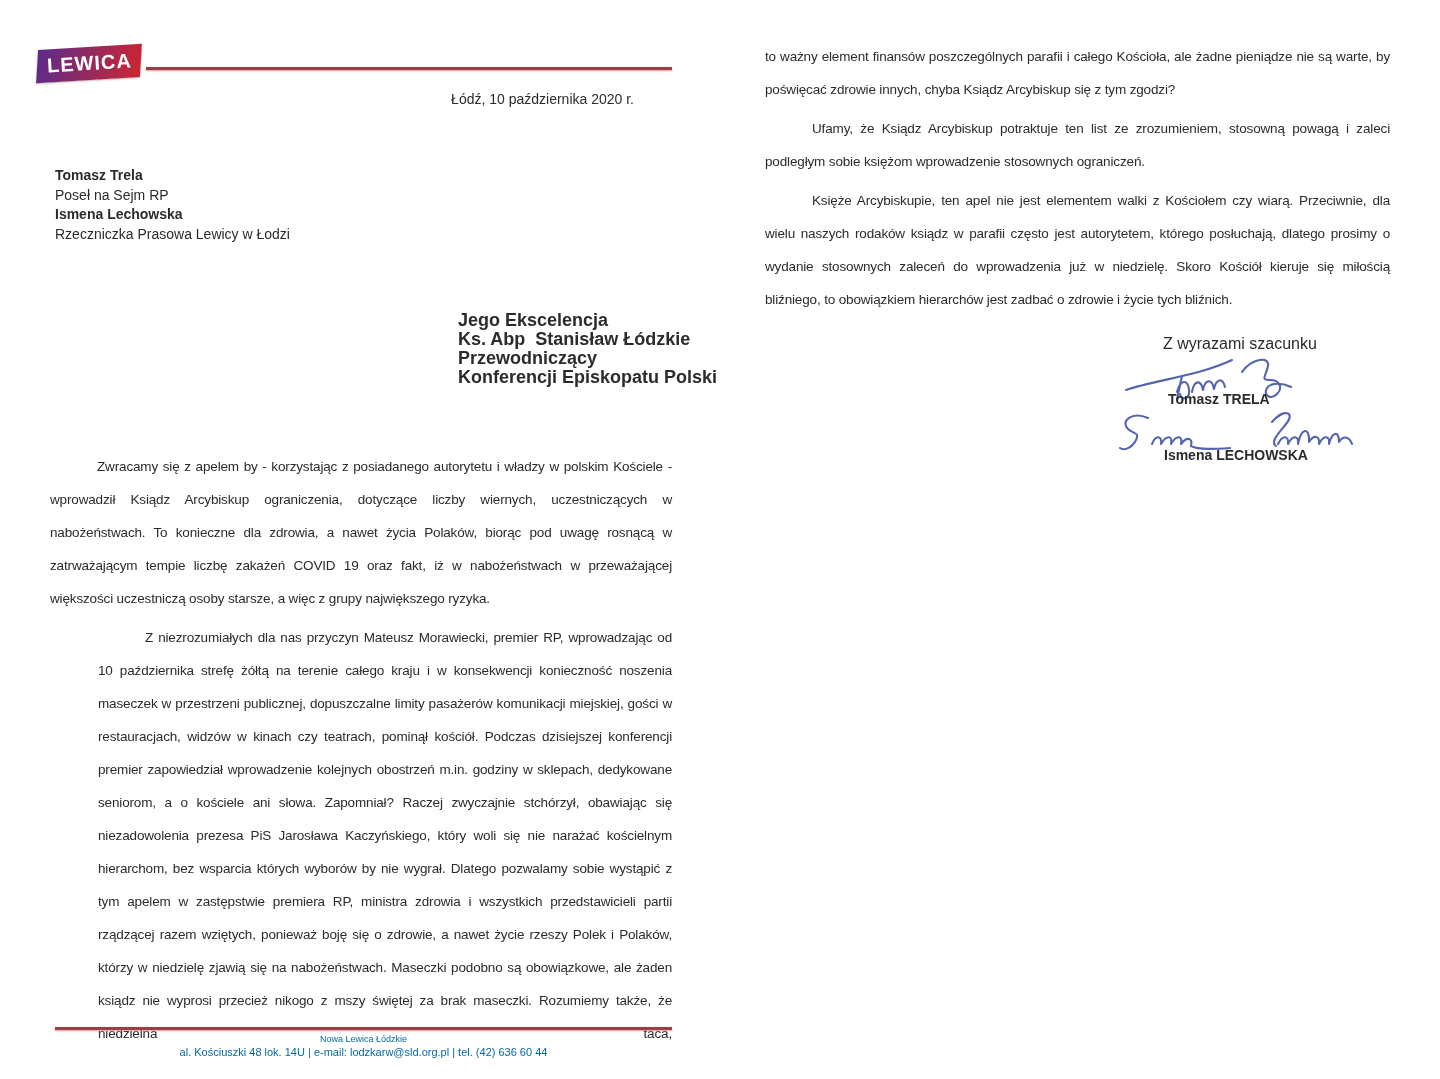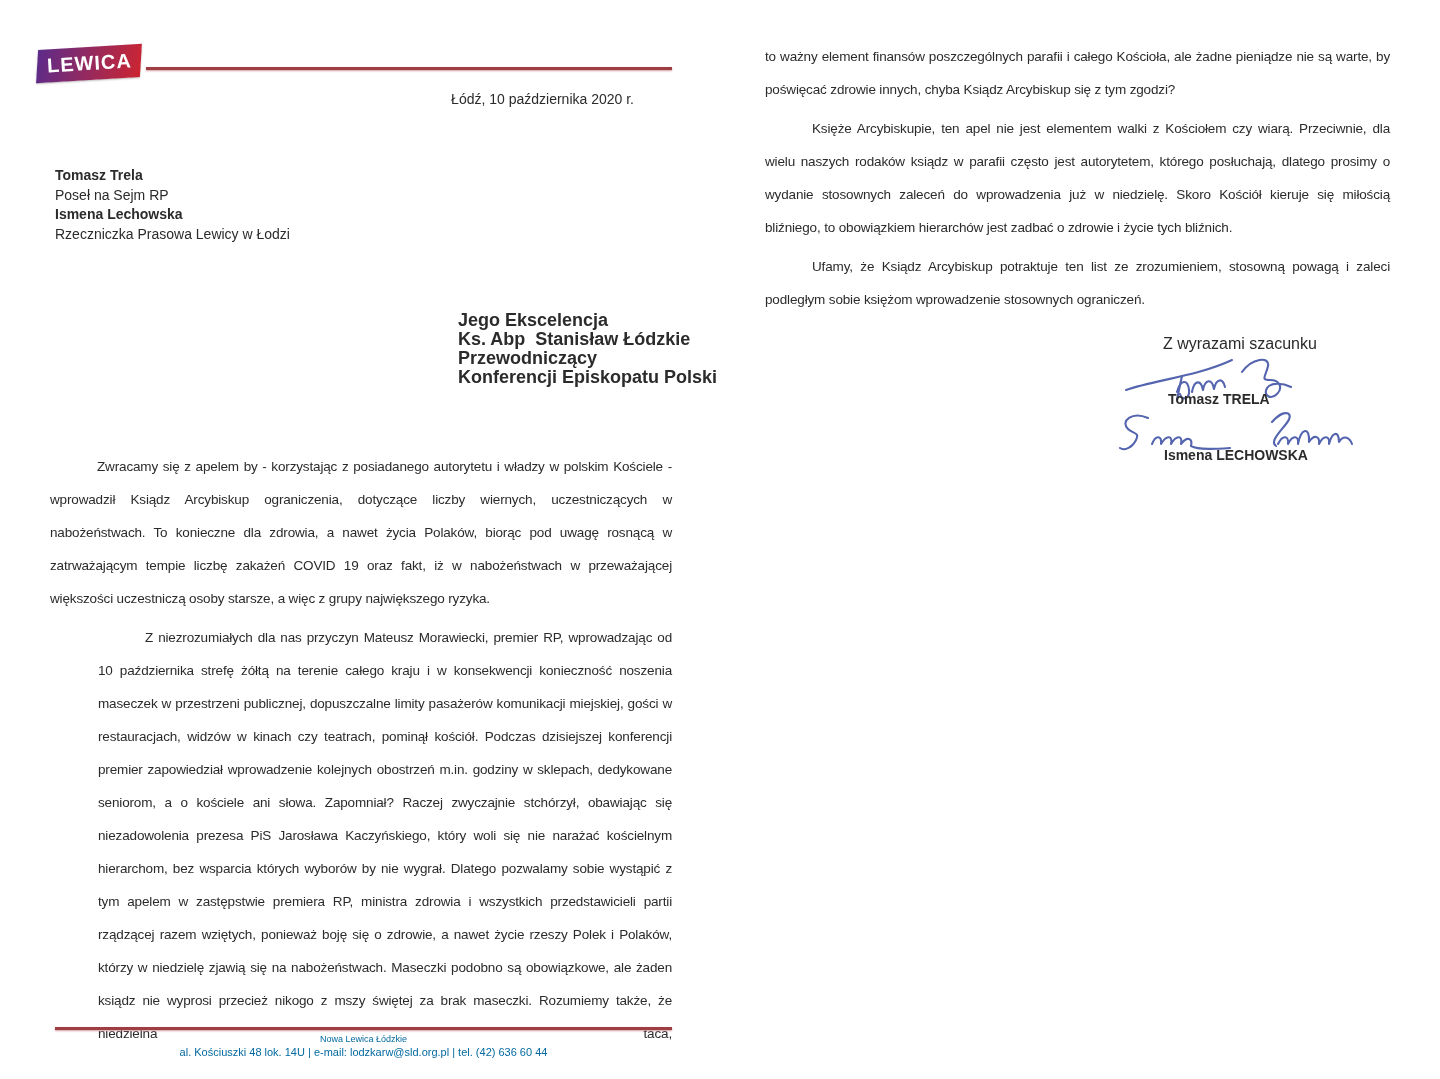--- a/index.html
+++ b/index.html
@@ -81,22 +81,22 @@
 </div>
 
 <div class="abs rule rule-footer"></div>
 <div class="abs footer">
   <div class="org">Nowa Lewica Łódzkie</div>
   <div class="contact">al. Kościuszki 48 lok. 14U | e-mail: lodzkarw@sld.org.pl | tel. (42) 636 60 44</div>
 </div>
 
 <div class="abs bodycol body-right">
   <p class="noindent">to ważny element finansów poszczególnych parafii i całego Kościoła, ale żadne pieniądze nie są warte, by poświęcać zdrowie innych, chyba Ksiądz Arcybiskup się z tym zgodzi?</p>
+  <p class="gap">Ufamy, że Ksiądz Arcybiskup potraktuje ten list ze zrozumieniem, stosowną powagą i zaleci podległym sobie księżom wprowadzenie stosownych ograniczeń.</p>
   <p class="gap">Księże Arcybiskupie, ten apel nie jest elementem walki z Kościołem czy wiarą. Przeciwnie, dla wielu naszych rodaków ksiądz w parafii często jest autorytetem, którego posłuchają, dlatego prosimy o wydanie stosownych zaleceń do wprowadzenia już w niedzielę. Skoro Kościół kieruje się miłością bliźniego, to obowiązkiem hierarchów jest zadbać o zdrowie i życie tych bliźnich.</p>
-  <p class="gap">Ufamy, że Ksiądz Arcybiskup potraktuje ten list ze zrozumieniem, stosowną powagą i zaleci podległym sobie księżom wprowadzenie stosownych ograniczeń.</p>
 </div>
 
 <div class="abs closing">Z wyrazami szacunku</div>
 
 <svg class="abs sig sig1" width="180" height="50" viewBox="0 0 180 50" xmlns="http://www.w3.org/2000/svg">
   <path d="M6,40 C35,30 78,26 112,10"></path>
   <path d="M62,26 C60,35 58,44 57,50"></path>
   <path d="M57,42 c3,-12 11,-14 12,-2 c1,8 -7,12 -9,4"></path>
   <path d="M72,42 c2,-12 9,-13 11,-2 c2,-11 9,-12 11,-1 c2,-10 9,-12 11,-2"></path>
   <path d="M122,22 C132,8 150,6 148,16 C146,26 140,30 150,30 C160,30 163,38 157,44 C151,50 143,46 147,38 C151,32 163,33 171,37"></path>

